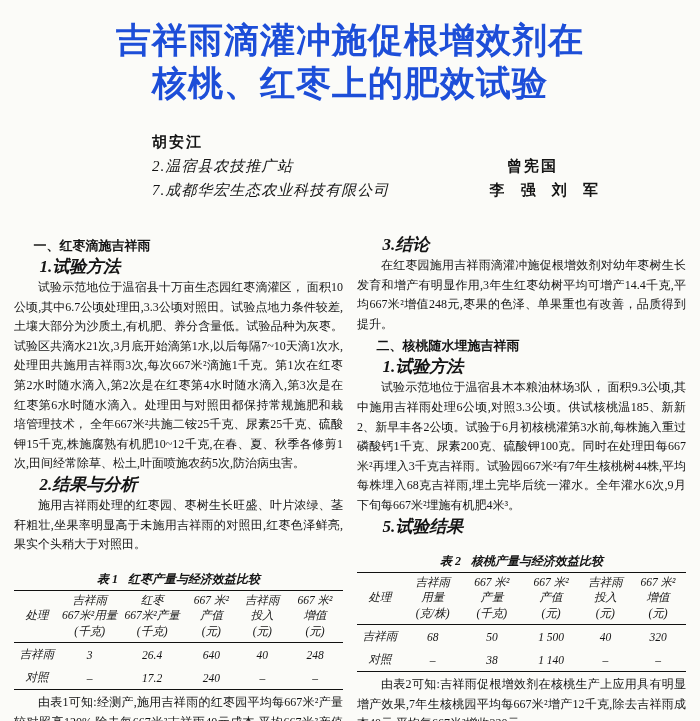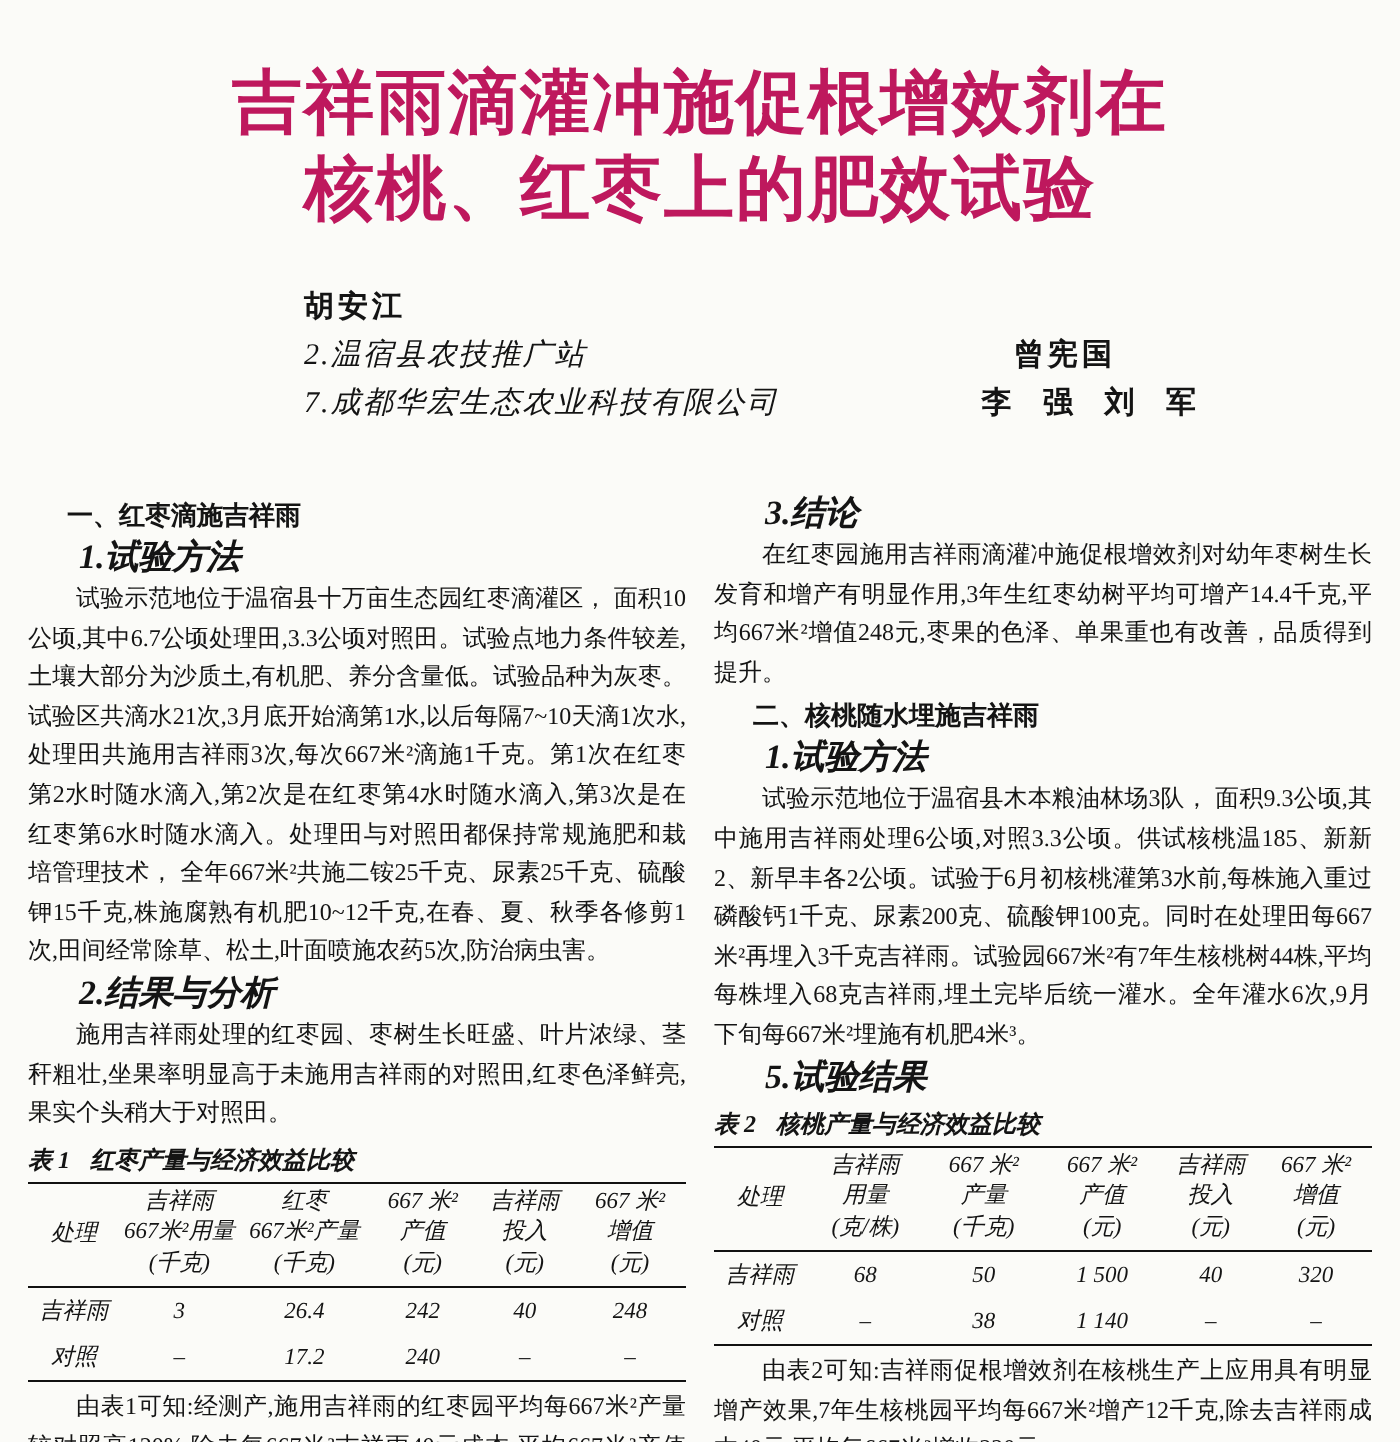--- a/index.html
+++ b/index.html
@@ -7,48 +7,48 @@
     width:700px;height:721px;
     background:#fbfbf8;
     color:#141414;
     font-family:"Liberation Serif", serif;
     overflow:hidden;
   }
   .page{width:700px;height:721px;position:relative;}
 
   
   .title{
-    padding-top:30px;
+    padding-top:18px;
     text-align:center;
     font-family:"Liberation Sans", sans-serif;
     font-weight:900;
     font-size:35px;
     line-height:43px;
     letter-spacing:1px;
-    color:#be185d;
+    color:#1d4ed8;
   }
 
   
   .authors{
     width:452px;
     margin:26px 92px 0 152px;
     font-size:15px;
   }
   .author-row{
     display:flex;
     justify-content:space-between;
     align-items:baseline;
     line-height:24px;
   }
   .affiliation{
     font-style:italic;
     letter-spacing:1px;
   }
   .author-names{
-    font-family:Liberation Serif, serif;
+    font-family:Liberation Sans, sans-serif;
     font-weight:bold;
     letter-spacing:2px;
     white-space:nowrap;
   }
   .author-row.r1 .author-names,
   .author-row.r2 .author-names{margin-right:46px;}
   .author-row.r3 .author-names{letter-spacing:6px;}
 
   
   .columns{
@@ -78,24 +78,25 @@
   .col p{
     margin:0;
     font-size:12px;
     line-height:19.6px;
     text-align:justify;
     text-indent:2em;
   }
 
   
   .tbl-caption{
+    text-align:center;
     font-weight:bold;
     font-style:italic;
     font-size:12px;
-    margin:5px 0 2px 0;
+    margin:16px 0 2px 0;
   }
   .caption-no{margin-right:10px;}
   table{
     width:100%;
     border-collapse:collapse;
     font-size:11.5px;
     font-style:italic;
     text-align:center;
     margin-bottom:3px;
   }
@@ -170,21 +171,21 @@
               <div class="hl">增值</div>
               <div class="hl">(元)</div>
             </th>
           </tr>
         </thead>
         <tbody>
           <tr>
             <td>吉祥雨</td>
             <td>3</td>
             <td>26.4</td>
-            <td>242</td>
+            <td>640</td>
             <td>40</td>
             <td>248</td>
           </tr>
           <tr>
             <td>对照</td>
             <td>–</td>
             <td>17.2</td>
             <td>240</td>
             <td>–</td>
             <td>–</td>

